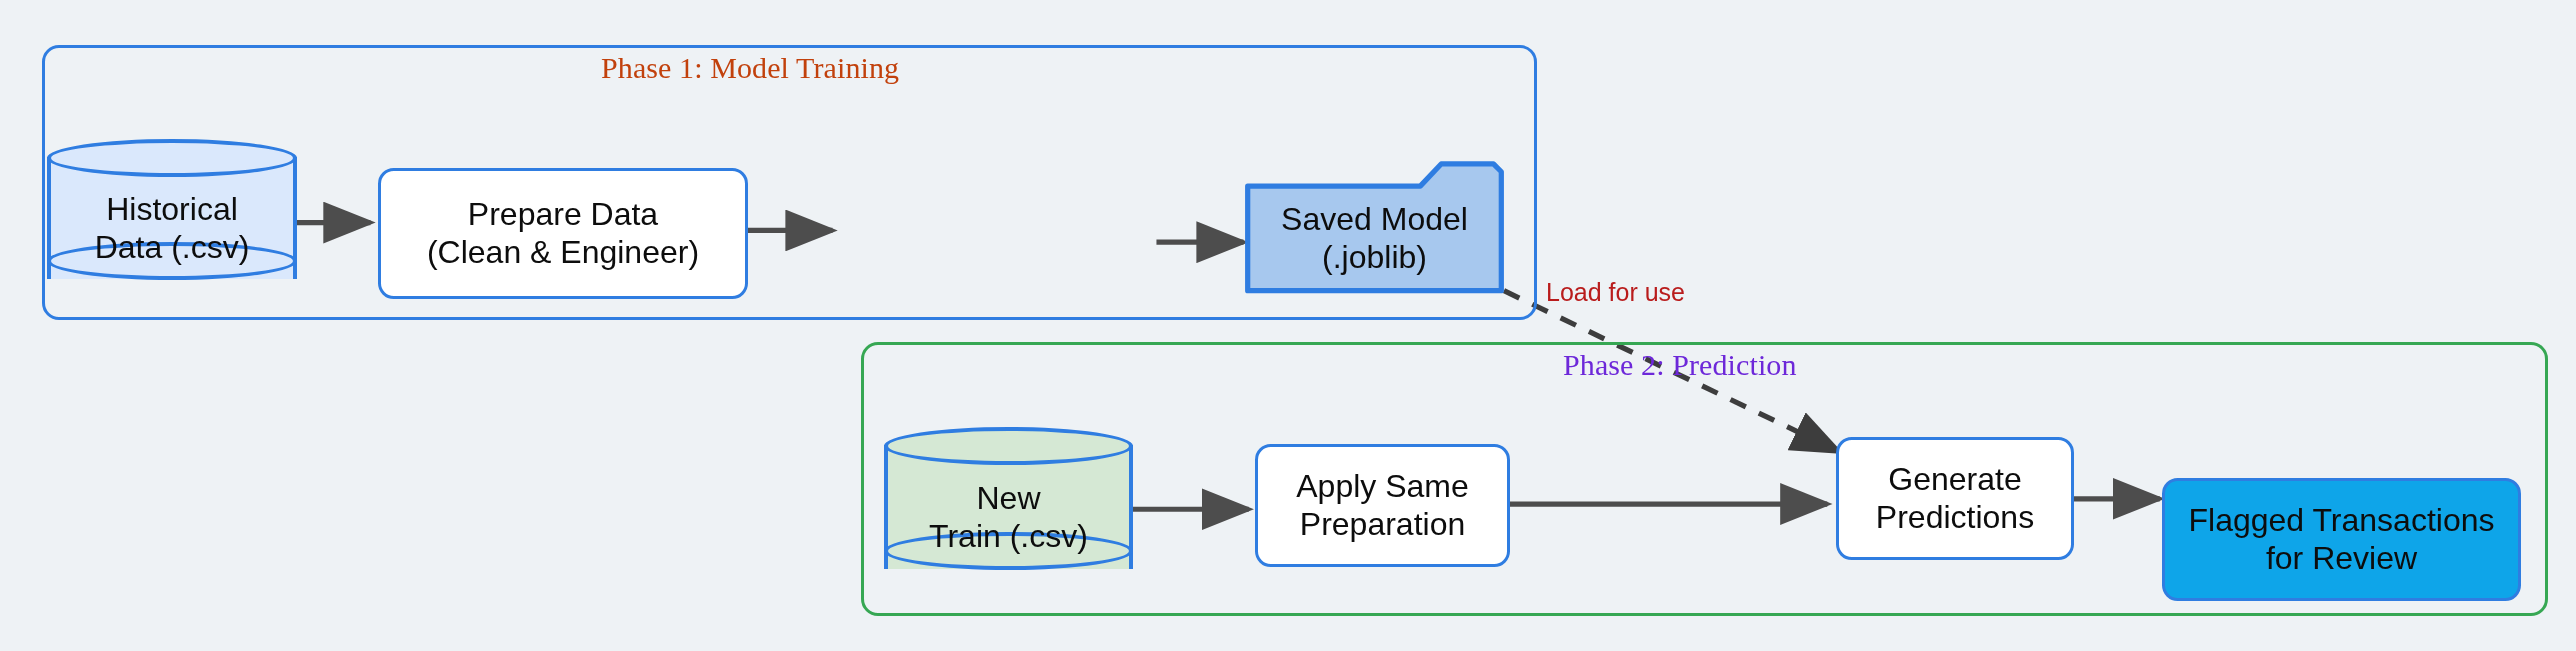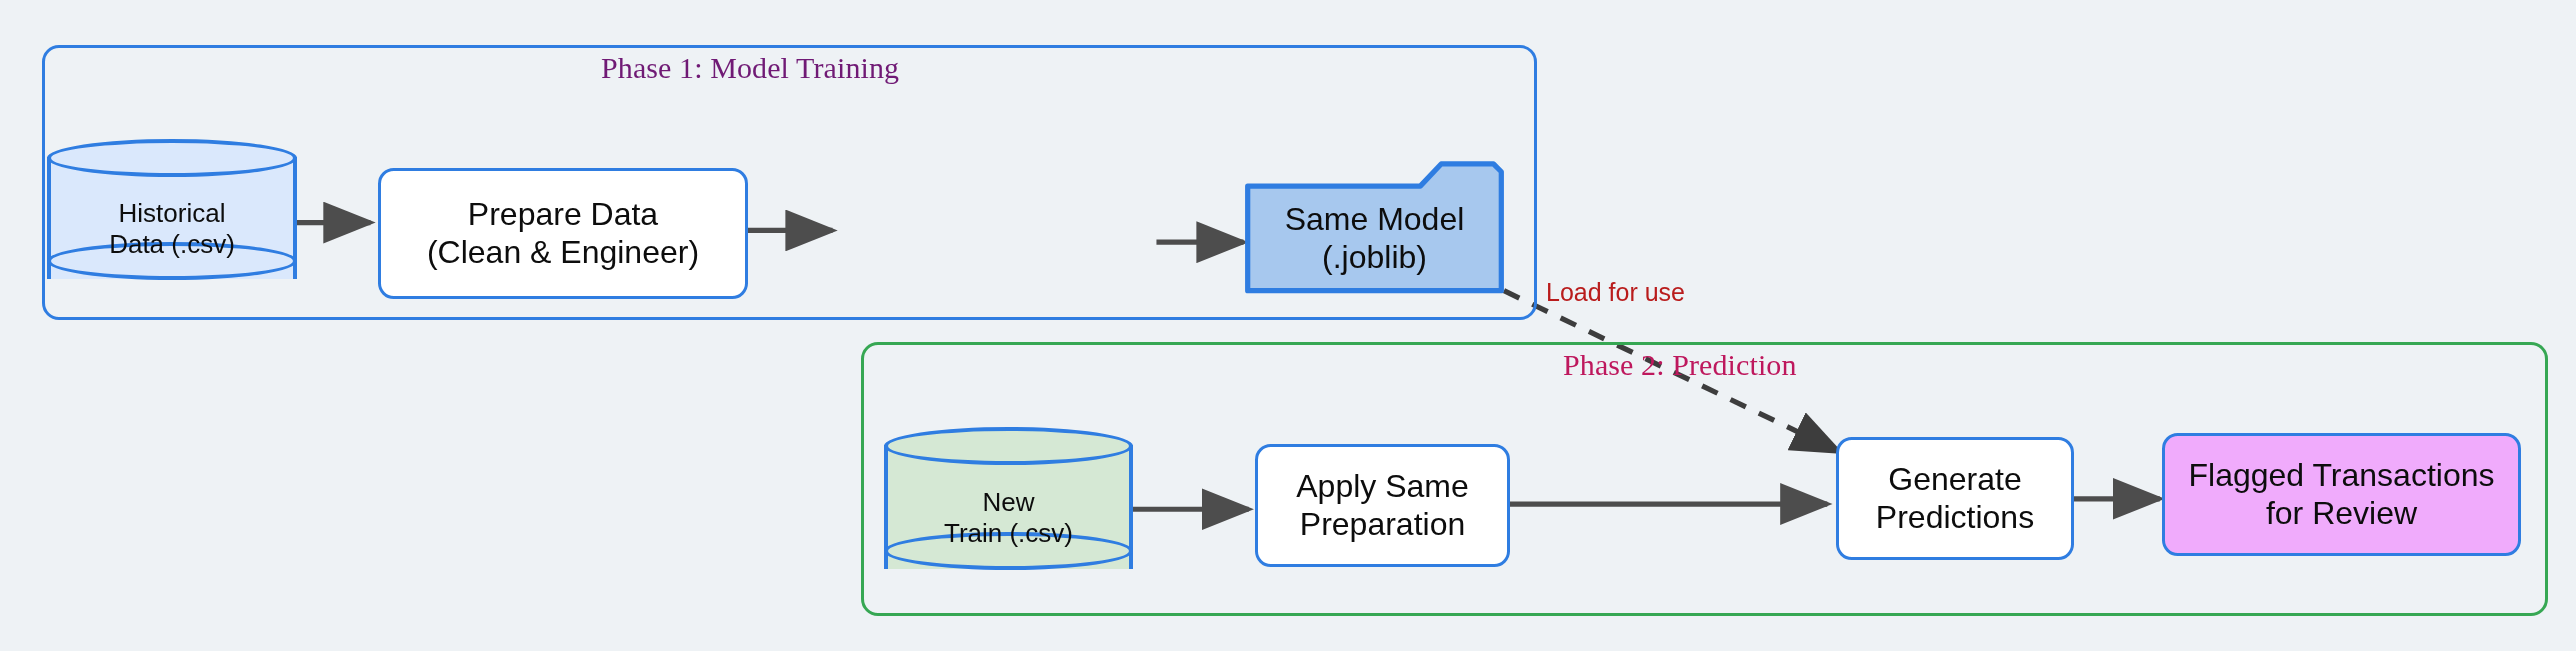--- a/index.html
+++ b/index.html
@@ -37,22 +37,22 @@
   .phase-box.blue  { border: 3.3px solid #2f7de1; }
   .phase-box.green { border: 3.3px solid #36a753; }
 
   .phase-title {
     position: absolute;
     font-family: "Liberation Serif", serif;
     font-size: 30px;
     white-space: nowrap;
     letter-spacing: 0.1px;
   }
-  .phase-title.blue  { color: #701a75; }
-  .phase-title.green { color: #be185d; }
+  .phase-title.blue  { color: #c2410c; }
+  .phase-title.green { color: #6d28d9; }
 
   
   .node {
     position: absolute;
     box-sizing: border-box;
     display: flex;
     align-items: center;
     justify-content: center;
     text-align: center;
     color: #0d0d0d;
@@ -60,73 +60,73 @@
     line-height: 1.16;
     white-space: pre-line;
   }
 
   
   .proc {
     border: 3.9px solid #2f7de1;
     border-radius: 15.7px;
     background: #ffffff;
   }
-  .proc.green-fill { background: #f0abfc; }
+  .proc.green-fill { background: #0ea5e9; margin-top: 45px; }
 
   
   .cyl {
     position: absolute;
   }
   .cyl .cyl-body {
     position: absolute;
     left: 0; right: 0;
     box-sizing: border-box;
     border-left: 4.6px solid #2f7de1;
     border-right: 4.6px solid #2f7de1;
   }
   .cyl .cyl-top, .cyl .cyl-bottom {
     position: absolute;
     left: 0; right: 0;
     box-sizing: border-box;
     border: 4.6px solid #2f7de1;
     border-radius: 50%;
   }
   .cyl .cyl-label {
-    position: absolute;
-    left: 0; right: 0;
-    display: flex;
-    align-items: center;
-    justify-content: center;
-    text-align: center;
-    font-size: 26px;
-    line-height: 1.16;
-    color: #0d0d0d;
-    white-space: pre-line;
-    z-index: 3;
-  }
-
-  
-  .folder {
-    position: absolute;
-  }
-  .folder svg { position: absolute; left: 0; top: 0; }
-  .folder .folder-label {
     position: absolute;
     left: 0; right: 0;
     display: flex;
     align-items: center;
     justify-content: center;
     text-align: center;
     font-size: 32px;
     line-height: 1.16;
     color: #0d0d0d;
     white-space: pre-line;
     z-index: 3;
   }
 
+  
+  .folder {
+    position: absolute;
+  }
+  .folder svg { position: absolute; left: 0; top: 0; }
+  .folder .folder-label {
+    position: absolute;
+    left: 0; right: 0;
+    display: flex;
+    align-items: center;
+    justify-content: center;
+    text-align: center;
+    font-size: 32px;
+    line-height: 1.16;
+    color: #0d0d0d;
+    white-space: pre-line;
+    z-index: 3;
+  }
+
   .edge-label {
     position: absolute;
     font-size: 25px;
     color: #b91c1c;
     white-space: nowrap;
   }
 </style>
 </head>
 <body>
 
@@ -174,21 +174,21 @@
   <div class="node proc" style="left:378px; top:168px; width:370px; height:131px;">
     <span>Prepare Data
 (Clean &amp; Engineer)</span>
   </div>
 
 
   <div class="folder" style="left:1245px; top:160px; width:259px; height:134px;">
     <svg width="259" height="134" viewBox="0 0 396 205" xmlns="http://www.w3.org/2000/svg">
       <path d="M4,40 L268,40 L300,6 L380,6 L392,18 L392,200 L4,200 Z" fill="#a7c8ee" stroke="#2f7de1" stroke-width="8" stroke-linejoin="round"></path>
     </svg>
-    <div class="folder-label" style="top:31px; height:95px;">Same Model
+    <div class="folder-label" style="top:31px; height:95px;">Saved Model
 (.joblib)</div>
   </div>
 
   <div class="edge-label" style="left:1546px; top:278px;">Load for use</div>
 
   <div class="cyl" style="left:884px; top:427px; width:249px; height:161px;">
     <div class="cyl-body" style="top:18.3px; height:124px; background:#d5e8d4;"></div>
     <div class="cyl-bottom" style="top:105px; height:38px; background:#d5e8d4;"></div>
     <div class="cyl-top" style="top:0px; height:38px; background:#d5e8d4;"></div>
     <div class="cyl-label" style="top:38px; height:105px;">New

